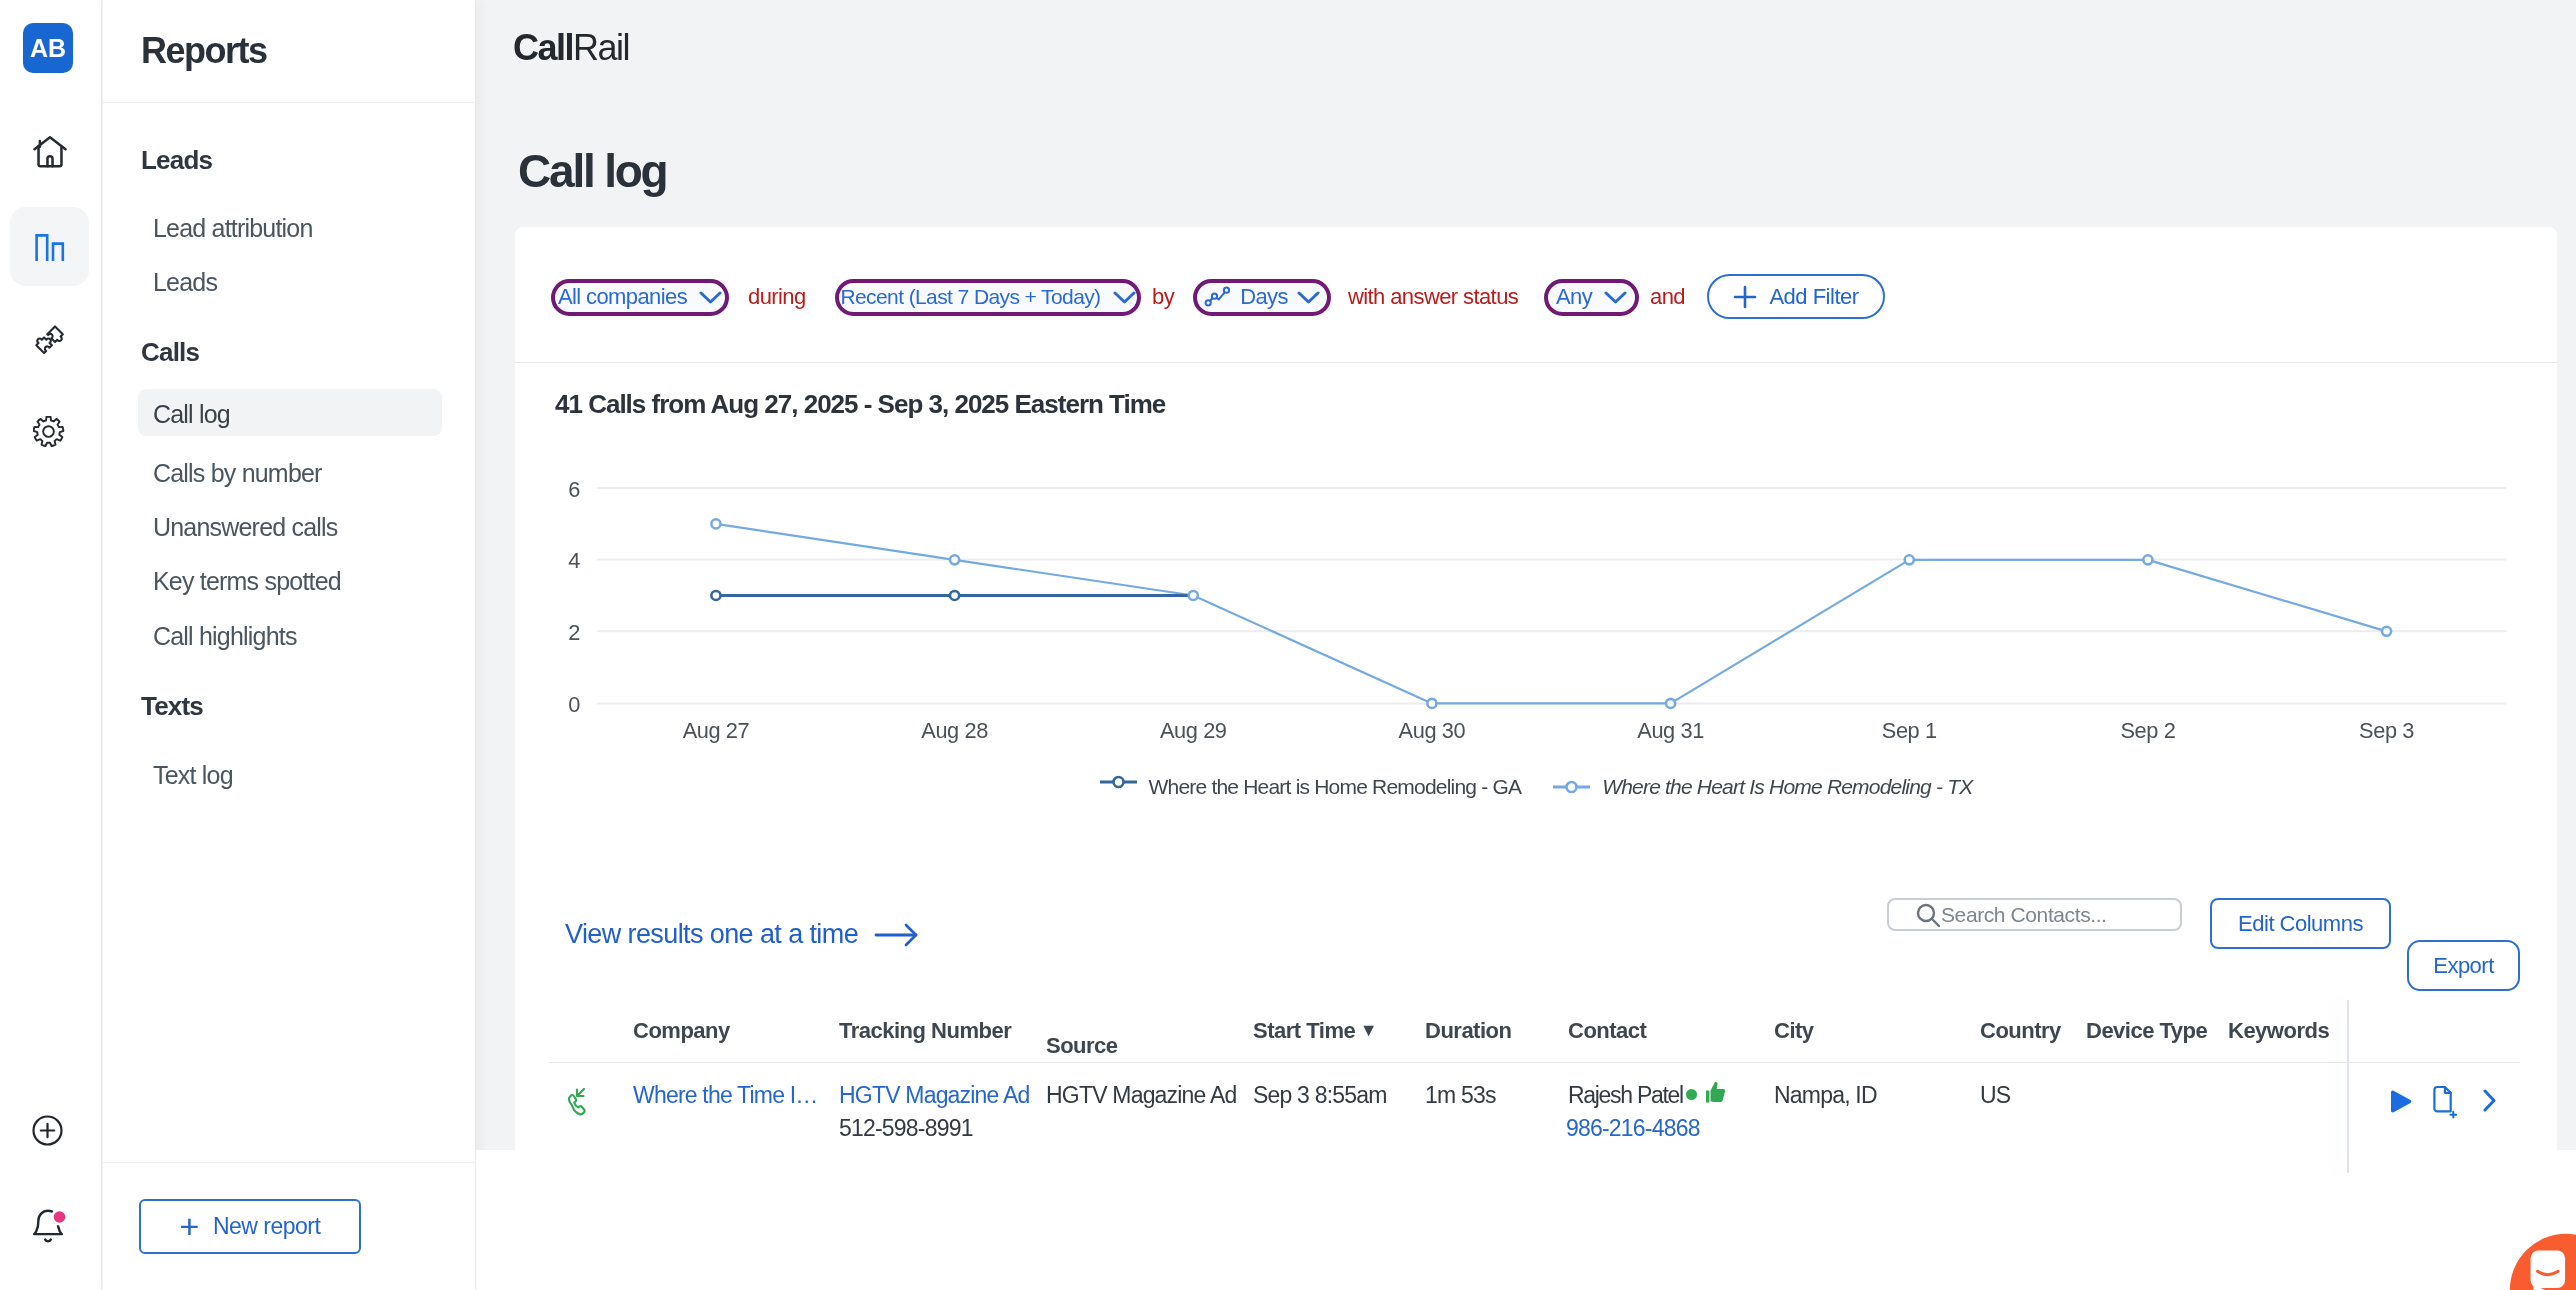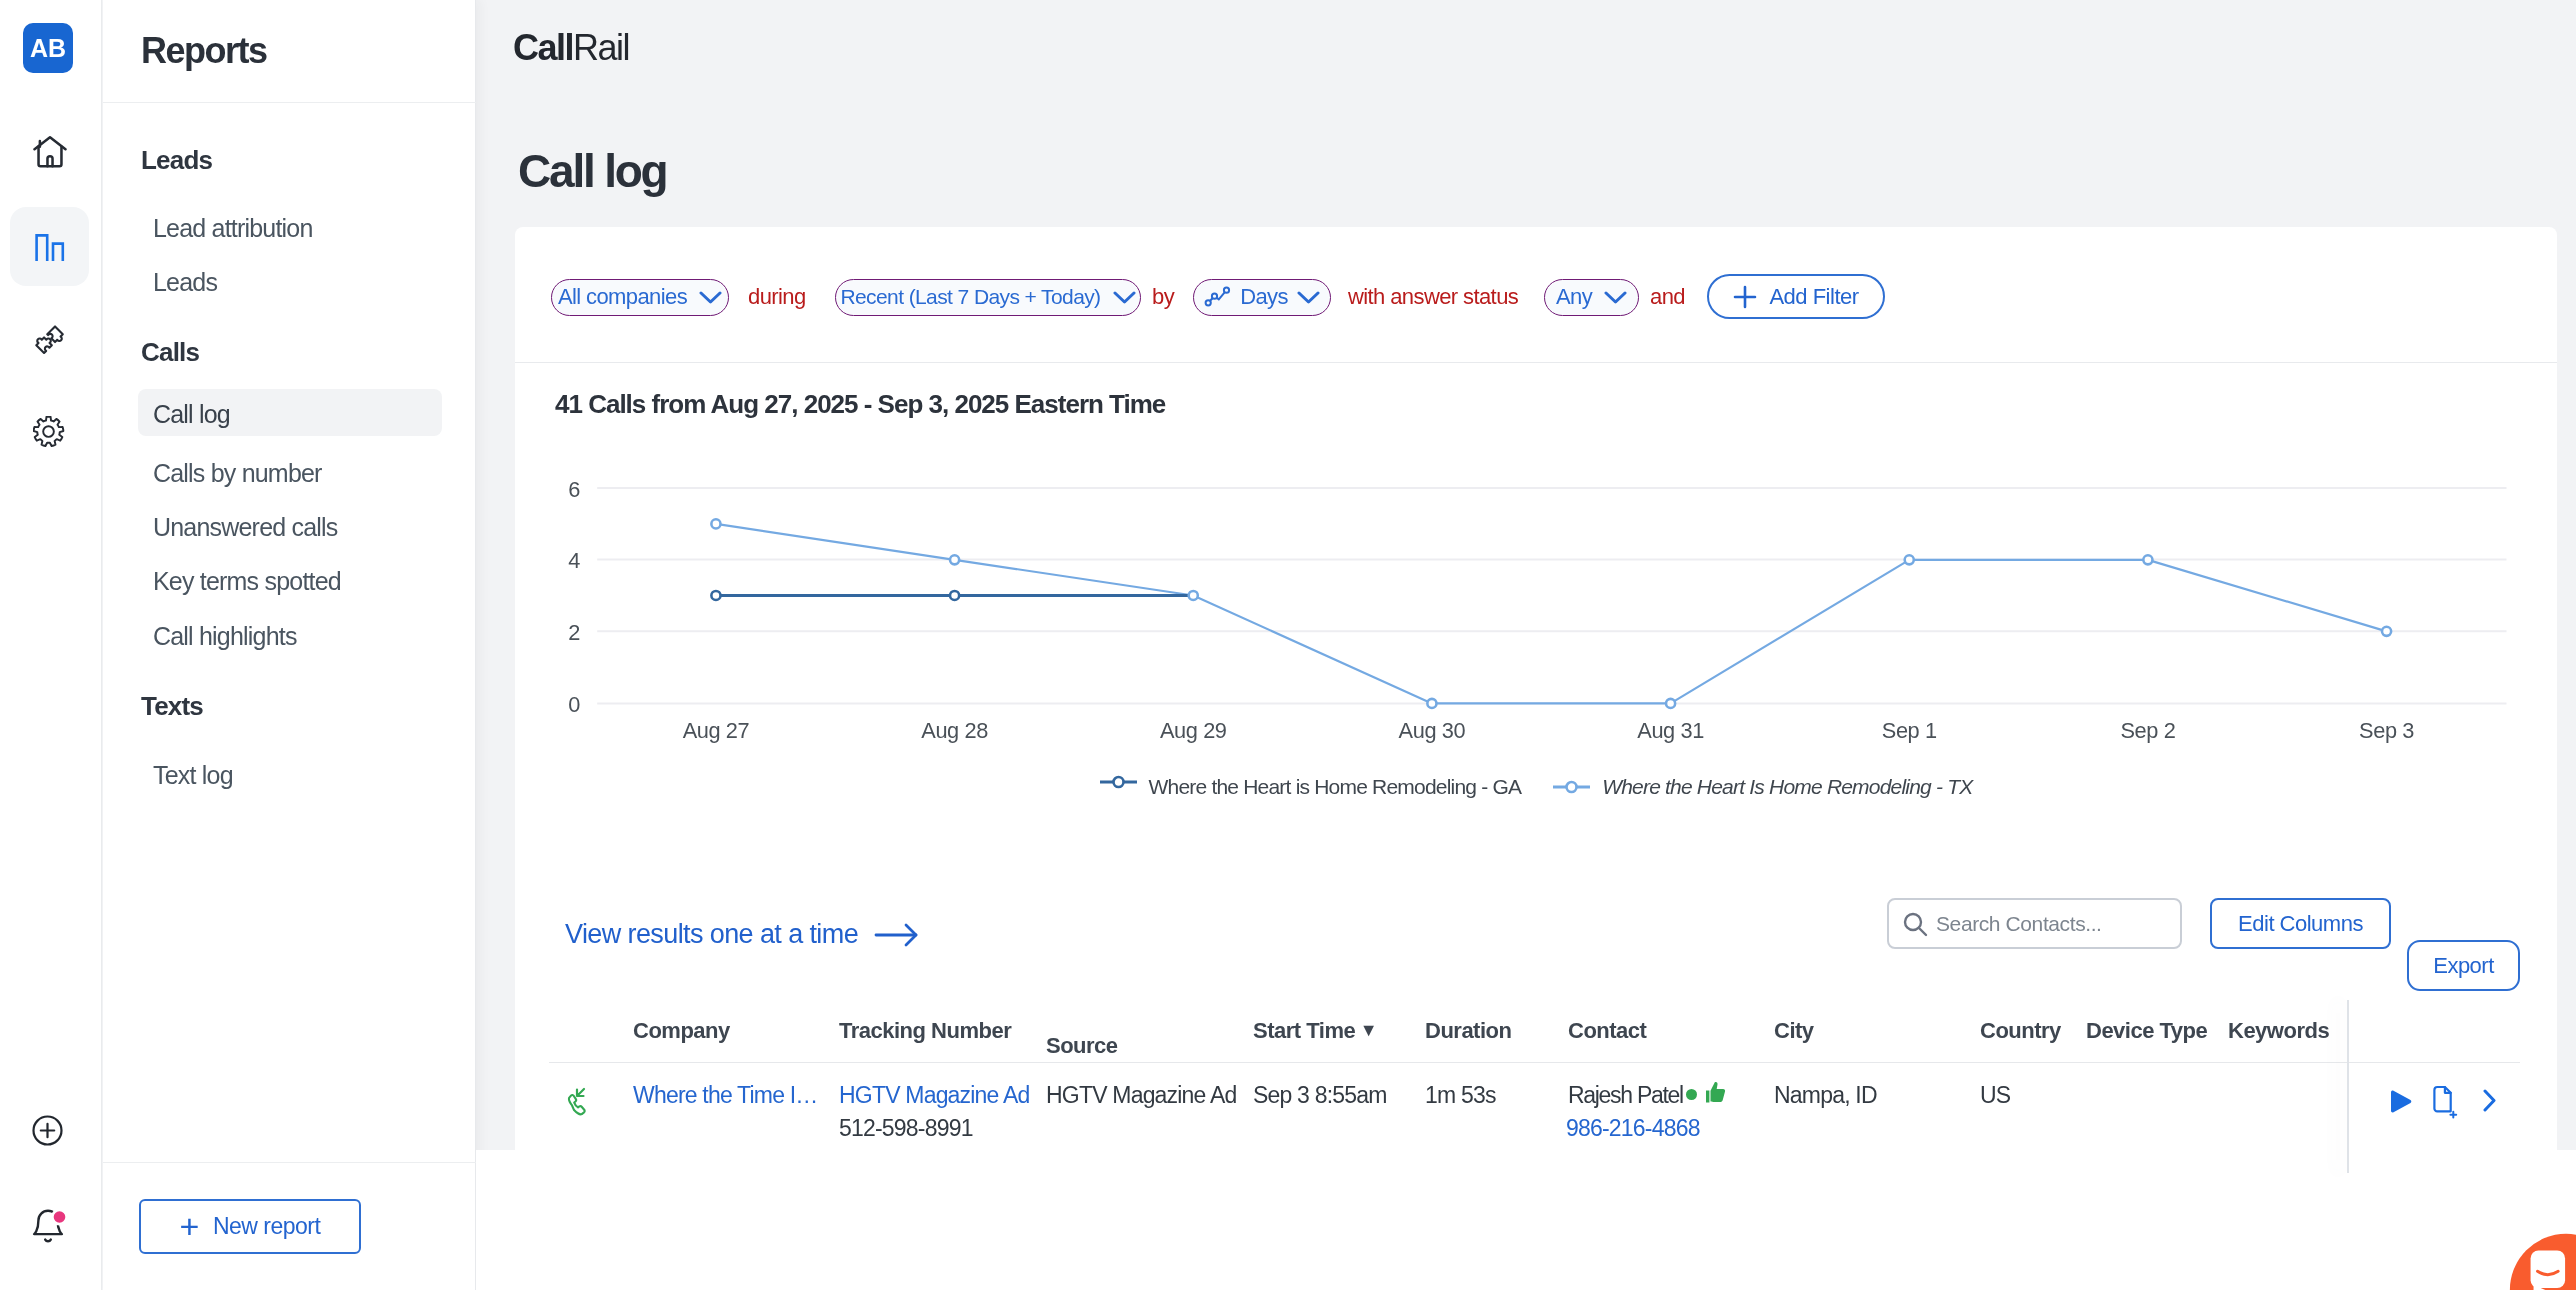--- a/index.html
+++ b/index.html
@@ -23,31 +23,31 @@
 
 
 #main { position:absolute; left:476px; top:0; width:2100px; height:1290px; }
 #logo { position:absolute; left:37px; top:27px; font-size:36px; color:#23272e; letter-spacing:-1.5px; }
 #logo b { font-weight:bold; }
 #logo span { font-weight:300; }
 h1#pagetitle { position:absolute; left:42px; top:144px; font-size:46px; font-weight:bold; color:#2b313a; letter-spacing:-2.2px; }
 
 #card { position:absolute; left:39px; top:227px; width:2042px; height:923px; background:#fff; border-radius:8px 8px 0 0; }
 .frow { position:absolute; top:278px; height:38px; display:flex; align-items:center; }
-.pill { display:inline-flex; align-items:center; justify-content:center; height:37px; border:1px solid #701a75; background:#f8fafd; border-radius:19px; color:#2a6ad2; font-size:22px; letter-spacing:-0.6px; gap:12px; }
+.pill { display:inline-flex; align-items:center; justify-content:center; height:37px; border:4px solid #701a75; background:#f8fafd; border-radius:19px; color:#2a6ad2; font-size:22px; letter-spacing:-0.6px; gap:12px; }
 .ftext { font-size:22px; color:#b91c1c; letter-spacing:-0.6px; }
 #addfilter { display:inline-flex; align-items:center; justify-content:center; height:45px; width:178px; border:2px solid #2f6fd2; border-radius:23px; color:#2364cf; font-size:22px; letter-spacing:-0.5px; gap:12px; background:#fff; }
 
 #charttitle { position:absolute; left:79px; top:389px; font-size:26px; font-weight:bold; color:#2d333c; letter-spacing:-1px; }
 
 #whiteband { position:absolute; left:0; top:1150px; width:2100px; height:141px; background:#fff; }
 
 
 .btn { position:absolute; border:2px solid #2f6fd2; border-radius:8px; background:#fff; color:#2364cf; font-size:22px; letter-spacing:-0.5px; display:flex; align-items:center; justify-content:center; }
-#search { position:absolute; left:1411px; top:898px; width:295px; height:51px; border:2px solid #c9ced6; border-radius:8px; background:#fff; display:flex; align-items:center; padding:0 13px; gap:8px; }
+#search { position:absolute; left:1411px; top:898px; width:295px; height:33px; border:2px solid #c9ced6; border-radius:8px; background:#fff; display:flex; align-items:center; padding:0 26px; gap:0; }
 #search .ph { color:#7d858f; font-size:21px; letter-spacing:-0.4px; }
 .th { position:absolute; top:1018px; font-size:22px; font-weight:bold; color:#3e4650; letter-spacing:-0.5px; }
 .td1 { position:absolute; top:1082px; font-size:23px; color:#333a42; letter-spacing:-0.8px; }
 .td2 { position:absolute; top:1115px; font-size:23px; color:#333a42; letter-spacing:-0.8px; }
 .blue { color:#2566cf; }
 #vdivider { position:absolute; left:1871px; top:1000px; width:2px; height:173px; background:#dfe3e8; box-shadow:-10px 0 14px rgba(120,130,140,0.10); }
 </style>
 </head>
 <body>
 

